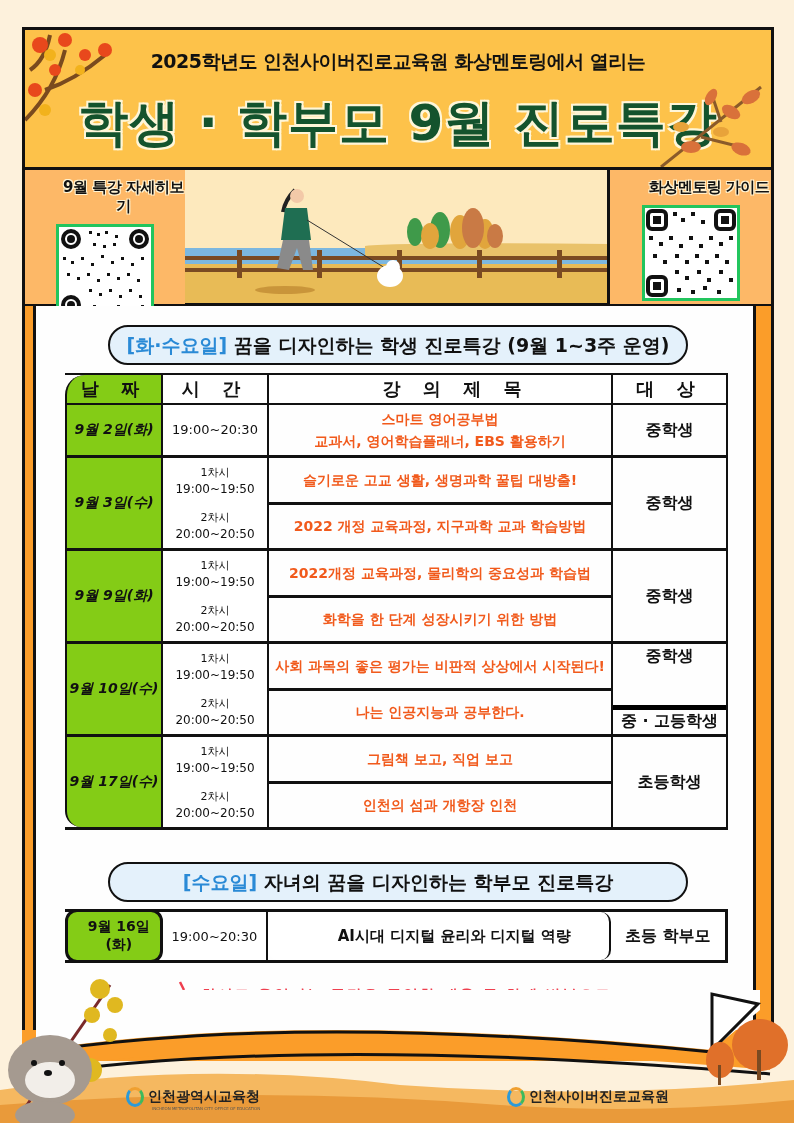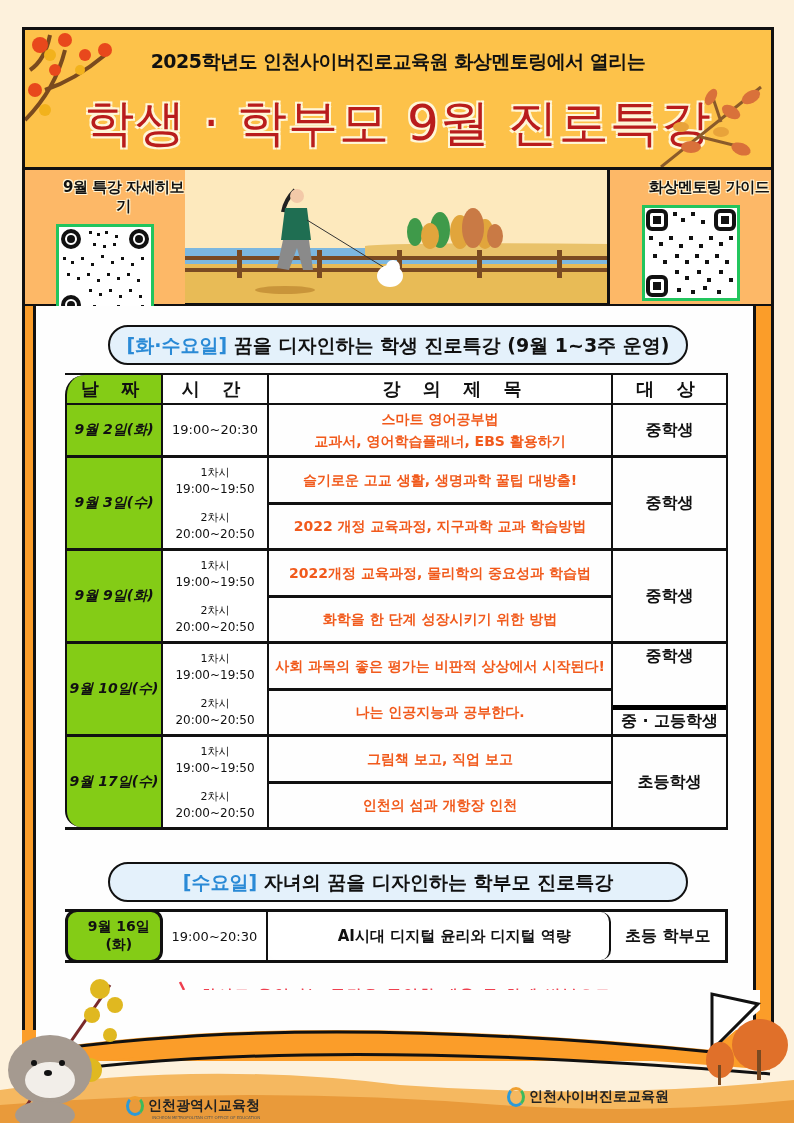--- a/index.html
+++ b/index.html
@@ -14,21 +14,21 @@
   .banner {
     position: absolute; left: 22px; top: 27px; width: 752px; height: 143px;
     background: #fdc24a; border: 3px solid #111;
   }
   .banner .subtitle {
     position: absolute; left: 0; right: 0; top: 19px; text-align: center;
     font-size: 19px; font-weight: bold; letter-spacing: -0.5px; color: #111;
   }
   .banner .title {
     position: absolute; left: 0; right: 0; top: 60px; text-align: center;
-    font-size: 50px; font-weight: normal; letter-spacing: 1px; color: #b91c1c;
+    font-size: 50px; font-weight: bold; letter-spacing: 1px; color: #14532d;
     text-shadow: 2px 2px 0 #fff6d8, -2px -2px 0 #fff6d8, 2px -2px 0 #fff6d8, -2px 2px 0 #fff6d8;
   }
   .leaves-tl { position: absolute; left: 0; top: 0; width: 110px; height: 110px; }
   .leaves-tr { position: absolute; right: 0; bottom: 0; width: 120px; height: 90px; }
 
   
   .qr-box {
     position: absolute; top: 170px; width: 166px; height: 137px;
     background: #fdb867; border: 3px solid #111; border-top: 0;
   }
@@ -476,21 +476,21 @@
       <circle cx="90" cy="95" r="12"></circle>
     </g>
   <ellipse cx="50" cy="95" rx="42" ry="35" fill="#a59a90"></ellipse>
   <ellipse cx="50" cy="105" rx="25" ry="18" fill="#f2eee9"></ellipse>
   <circle cx="34" cy="88" r="3" fill="#111"></circle>
     <circle cx="62" cy="88" r="3" fill="#111"></circle>
   <ellipse cx="48" cy="98" rx="4" ry="3" fill="#111"></ellipse>
   <ellipse cx="45" cy="140" rx="30" ry="14" fill="#a59a90"></ellipse>
 </svg>
 
-<div class="logo" style="left:126px;margin-top:9px;">
+<div class="logo" style="left:126px;">
   <span class="mark"></span>
   <span>인천광역시교육청</span>
   <span class="sub">INCHEON METROPOLITAN CITY OFFICE OF EDUCATION</span>
 </div>
 <div class="logo" style="left:507px;">
   <span class="mark"></span>
   <span>인천사이버진로교육원</span>
 </div>
 
 </body></html>

